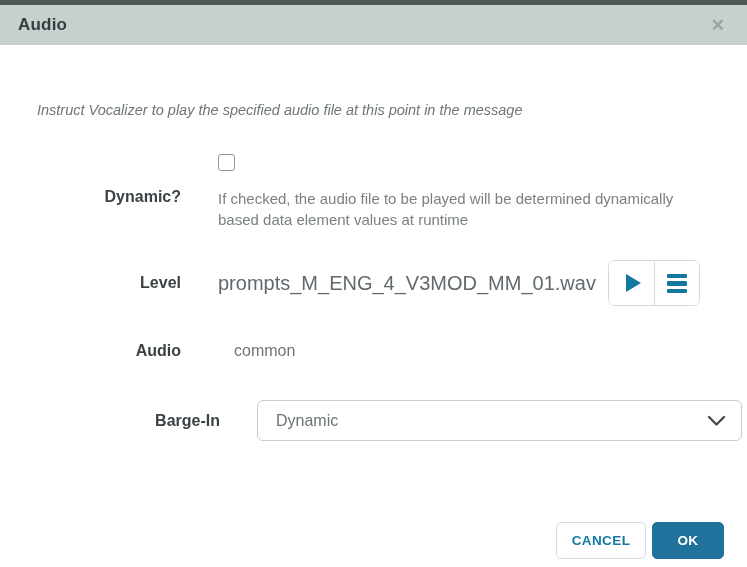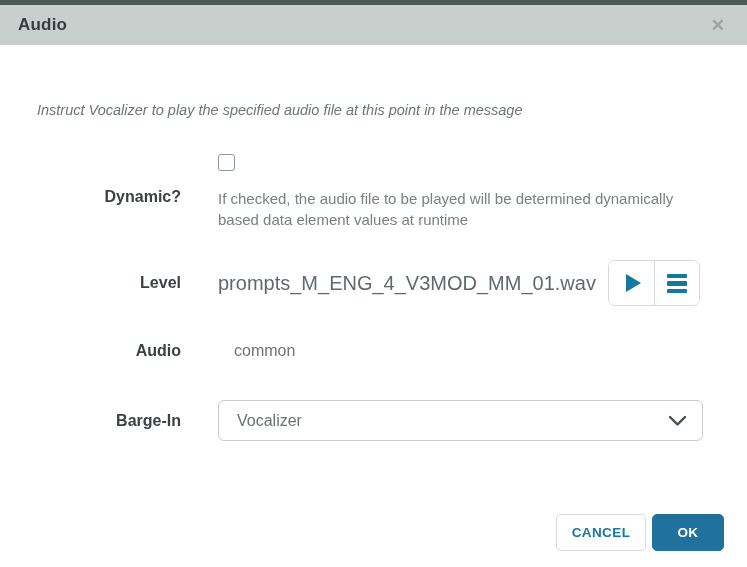--- a/index.html
+++ b/index.html
@@ -130,21 +130,21 @@
     border-radius: 1px;
   }
   
   .row-level { margin-top: 36px; align-items: center; }
   .level-value {
     font-size: 16px;
     color: #737373;
     padding-left: 16px;
   }
   
-  .row-barge { margin-top: 40px; align-items: center; }
+  .row-barge { margin-top: 40px; align-items: center; margin-left: 39px; }
   .select-box {
     position: relative;
     width: 485px;
     height: 41px;
     border: 1px solid #c9cdce;
     border-radius: 6px;
     background: #fff;
     display: flex;
     align-items: center;
     padding: 0 40px 0 18px;
@@ -158,21 +158,21 @@
     position: absolute;
     right: 15px;
     top: 50%;
     transform: translateY(-50%);
     display: flex;
   }
   
   .dialog-footer {
     position: absolute;
     right: 23px;
-    bottom: 16px;
+    bottom: 8px;
     display: flex;
     gap: 6px;
   }
   .btn {
     height: 37px;
     border-radius: 5px;
     font-family: "Liberation Sans", sans-serif;
     font-size: 13.5px;
     font-weight: bold;
     letter-spacing: 0.4px;
@@ -238,21 +238,21 @@
       <div class="label-col">Audio</div>
       <div class="content-col">
         <span class="level-value">common</span>
       </div>
     </div>
 
     <div class="form-row row-barge">
       <div class="label-col">Barge-In</div>
       <div class="content-col">
         <div class="select-box">
-          <span class="select-value">Vocalizer</span>
+          <span class="select-value">Dynamic</span>
           <span class="chevron-icon">
             <svg width="19" height="12" viewBox="0 0 19 12">
               <polyline points="2,2 9.5,9.5 17,2" fill="none" stroke="#454b4e" stroke-width="2.4" stroke-linecap="round" stroke-linejoin="round"></polyline>
             </svg>
           </span>
         </div>
       </div>
     </div>
 
   </div>

